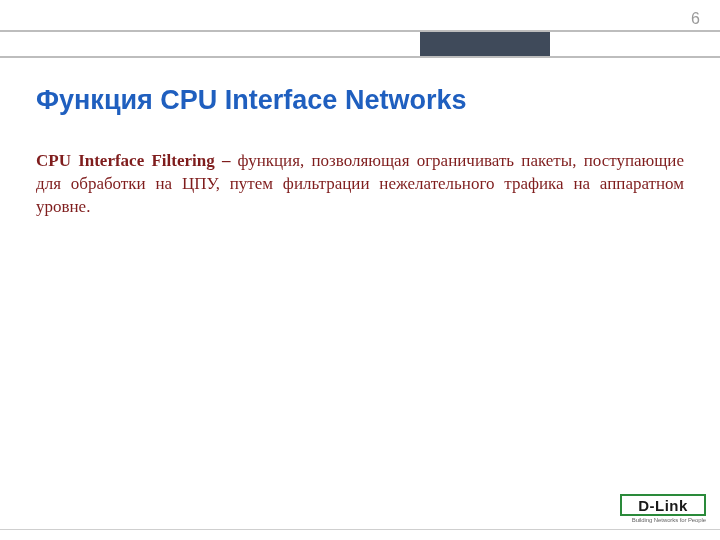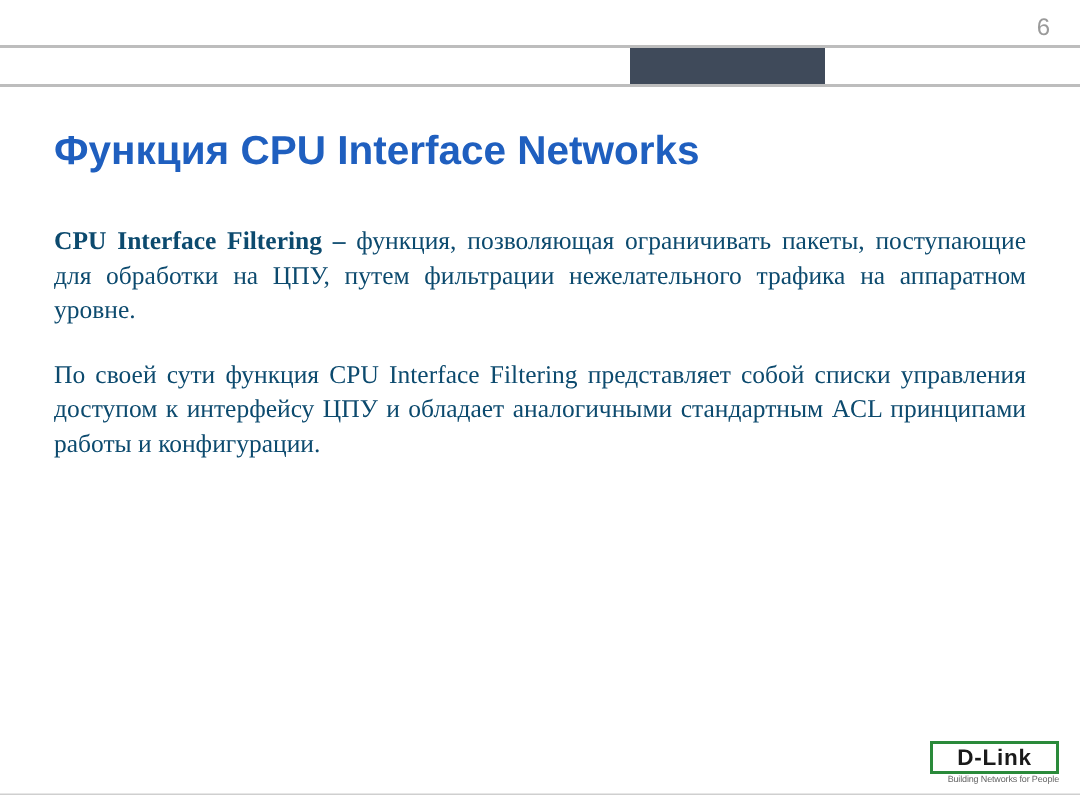--- a/index.html
+++ b/index.html
@@ -62,21 +62,21 @@
       font-size: 27px;
       font-weight: bold;
       color: #1f5fbf;
     }
     .body-text {
       position: absolute;
       top: 150px;
       left: 36px;
       right: 36px;
       font-size: 17px;
-      color: #0c4a6e;
+      color: #7f1d1d;
       line-height: 1.35;
     }
     .para {
       text-align: justify;
       margin-bottom: 20px;
     }
     .bold-lead {
       font-weight: bold;
     }
     .logo {
@@ -127,21 +127,20 @@
 </div>
 
 <div class="page-number">6</div>
 
 <h1 class="title">Функция CPU Interface Networks</h1>
 
 <div class="body-text">
   <p class="para">
     <span class="bold-lead">CPU Interface Filtering – </span><span>функция, позволяющая ограничивать пакеты, поступающие для обработки на ЦПУ, путем фильтрации нежелательного трафика на аппаратном уровне.</span>
   </p>
-  <p class="para">По своей сути функция CPU Interface Filtering представляет собой списки управления доступом к интерфейсу ЦПУ и обладает аналогичными стандартным ACL принципами работы и конфигурации.</p>
 </div>
 
 <div class="footer-rule"></div>
 
 <div class="logo">
   <div class="logo-box">D-Link</div>
   <div class="logo-tagline">Building Networks for People</div>
 </div>
 
 </body></html>

